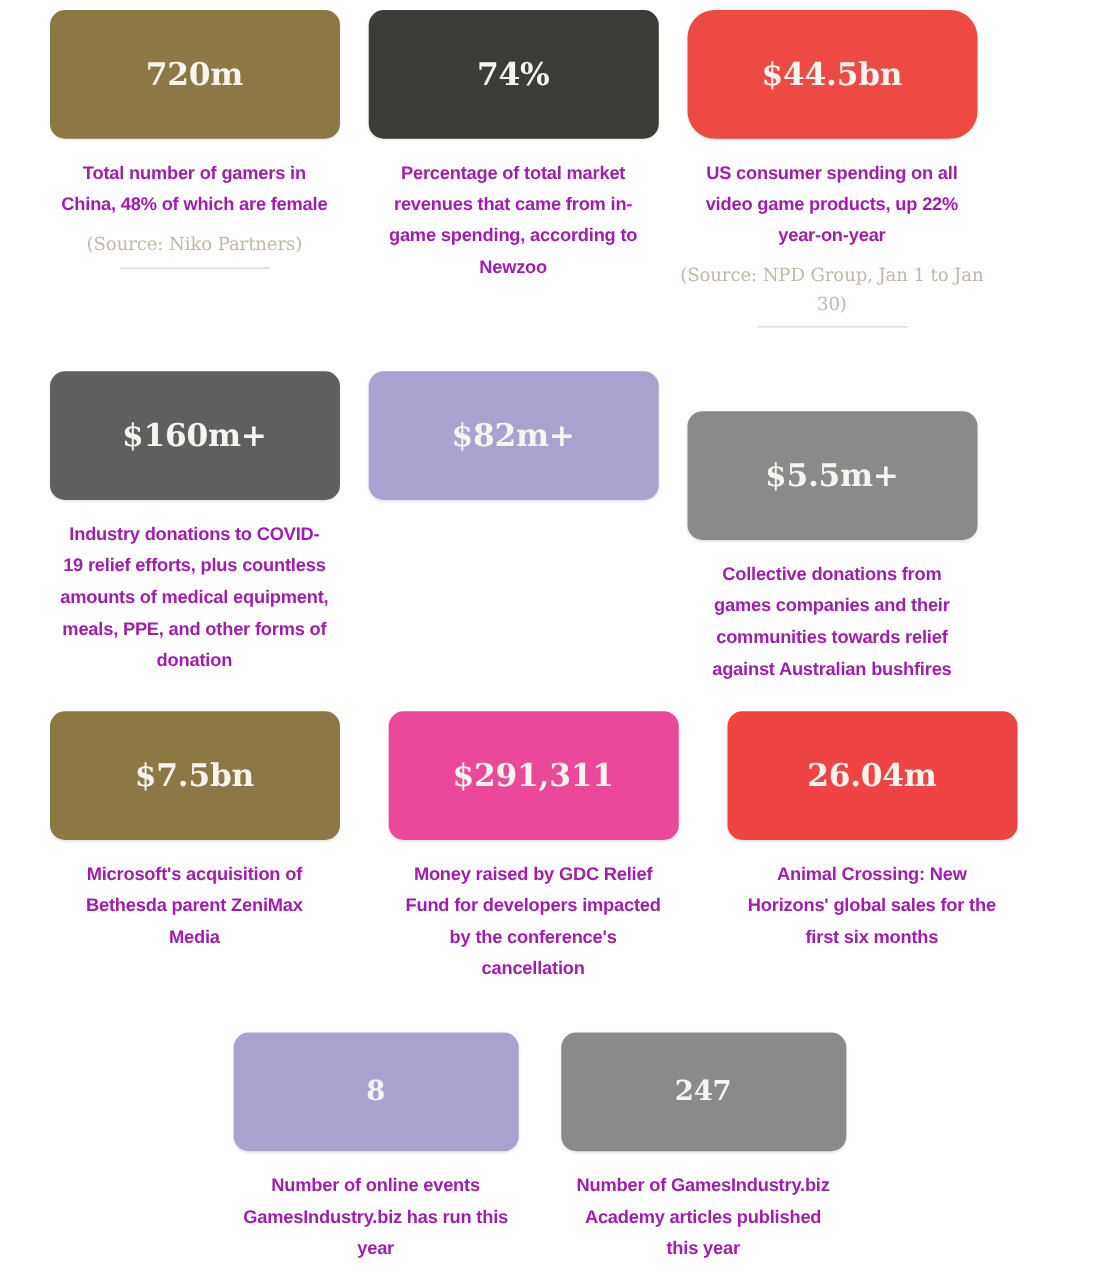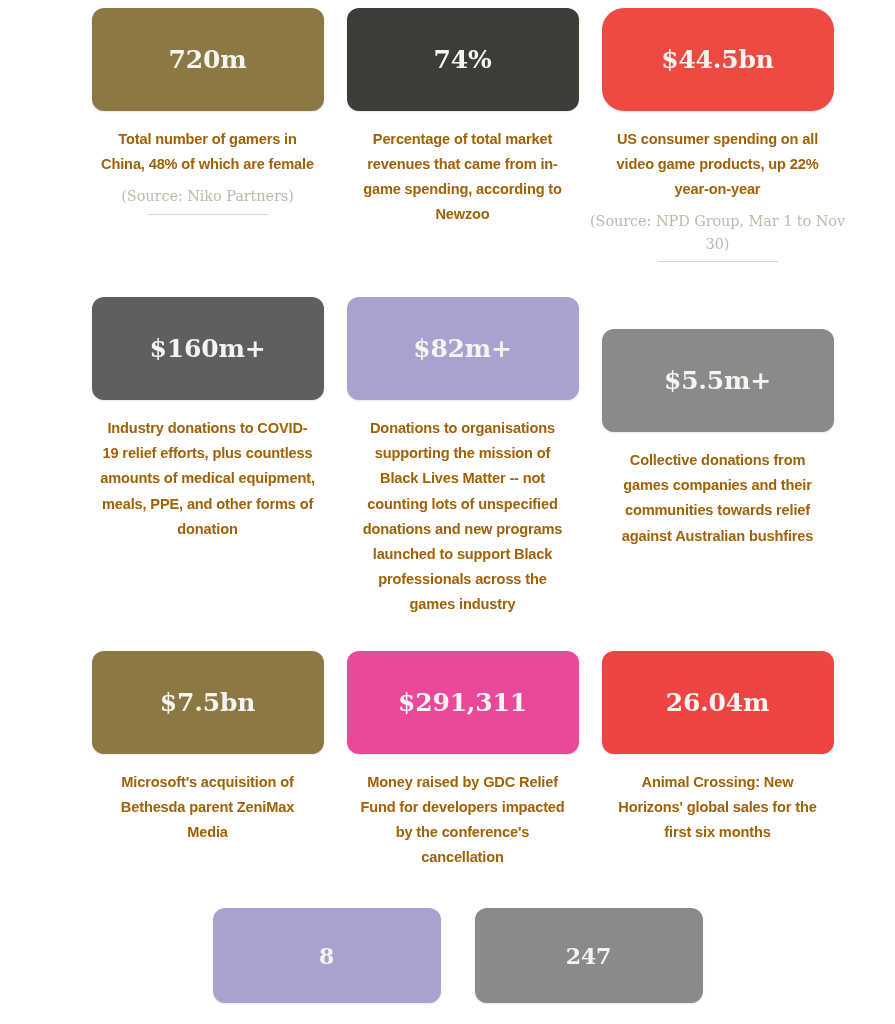--- a/index.html
+++ b/index.html
@@ -13,21 +13,21 @@
     width: 895px;
     height: 1024px;
     font-family: "Liberation Sans", sans-serif;
     color: #3b3b3b;
     overflow: hidden;
   }
 
   .infographic {
     width: 895px;
     height: 909px;
-    padding: 8px 60px 0 80px;
+    padding: 8px 60px 0 28px;
     background: #ffffff;
   }
 
   .row {
     display: flex;
     justify-content: flex-start;
     align-items: flex-start;
   }
 
   .row-last {
@@ -76,21 +76,21 @@
     font-size: 22px;
   }
 
   .stat-caption {
     margin-top: 16px;
     width: 215px;
     text-align: center;
     font-size: 14.6px;
     line-height: 1.72;
     font-weight: bold;
-    color: #a16207;
+    color: #a21caf;
     letter-spacing: -0.15px;
   }
 
   .stat-caption.narrow {
     width: 205px;
   }
 
   .stat-source-wrap {
     margin-top: 8px;
     display: flex;
@@ -108,21 +108,21 @@
   }
 
   .source-rule {
     margin-top: 6px;
     width: 120px;
     height: 1px;
     background: #ded5c8;
   }
 
   .row-gap-1 { margin-top: 35px; }
-  .row-gap-2 { margin-top: 34px; }
+  .row-gap-2 { margin-top: 20px; gap: 16px; }
   .row-gap-3 { margin-top: 38px; }
 </style>
 </head>
 <body>
 
 <div class="infographic">
 
   <div class="row">
 
     <div class="stat-cell">
@@ -142,41 +142,40 @@
       </div>
       <div class="stat-caption">Percentage of total market revenues that came from in-game spending, according to Newzoo</div>
     </div>
 
     <div class="stat-cell">
       <div class="stat-chip" style="background: rgb(237, 74, 68); border-radius: 22px;">
         <span class="stat-value">$44.5bn</span>
       </div>
       <div class="stat-caption narrow">US consumer spending on all video game products, up 22% year-on-year</div>
       <div class="stat-source-wrap">
-        <div class="stat-source">(Source: NPD Group, Mar 1 to Nov 30)</div>
+        <div class="stat-source">(Source: NPD Group, Jan 1 to Jan 30)</div>
         <div class="source-rule"></div>
       </div>
     </div>
 
   </div>
 
   <div class="row row-gap-1">
 
     <div class="stat-cell">
       <div class="stat-chip" style="background: rgb(95, 95, 95);">
         <span class="stat-value">$160m+</span>
       </div>
       <div class="stat-caption">Industry donations to COVID-19 relief efforts, plus countless amounts of medical equipment, meals, PPE, and other forms of donation</div>
     </div>
 
     <div class="stat-cell">
       <div class="stat-chip" style="background: rgb(168, 162, 208);">
         <span class="stat-value">$82m+</span>
       </div>
-      <div class="stat-caption">Donations to organisations supporting the mission of Black Lives Matter -- not counting lots of unspecified donations and new programs launched to support Black professionals across the games industry</div>
     </div>
 
     <div class="stat-cell">
       <div class="stat-chip" style="background: rgb(138, 138, 138); margin-top: 32px;">
         <span class="stat-value">$5.5m+</span>
       </div>
       <div class="stat-caption narrow">Collective donations from games companies and their communities towards relief against Australian bushfires</div>
     </div>
 
   </div>

